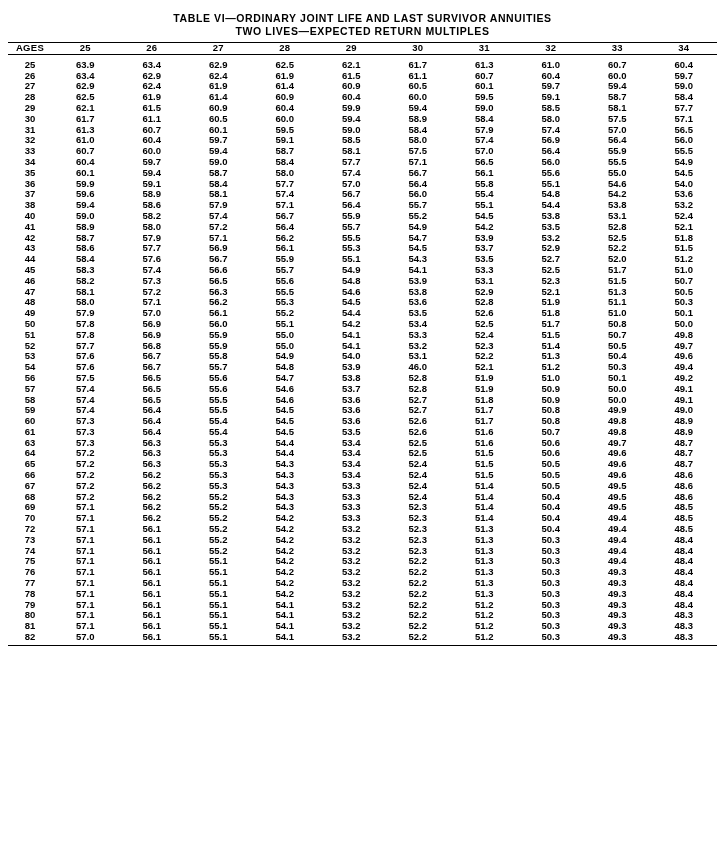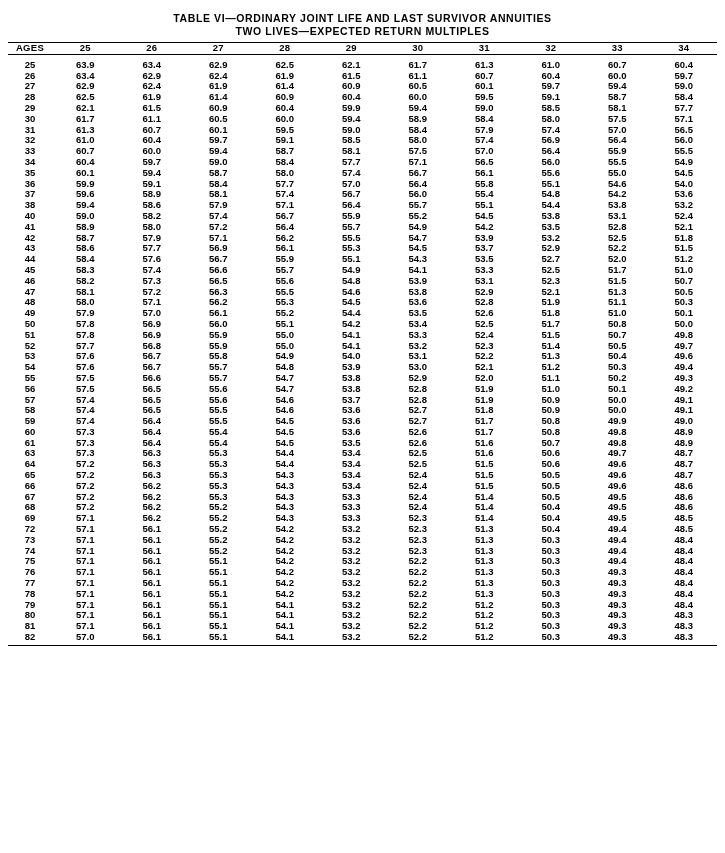--- a/index.html
+++ b/index.html
@@ -470,38 +470,25 @@
           <td>50.4</td>
           <td>49.6</td>
         </tr>
         <tr>
           <td class="age-cell">54</td>
           <td>57.6</td>
           <td>56.7</td>
           <td>55.7</td>
           <td>54.8</td>
           <td>53.9</td>
-          <td>53.0</td>
+          <td>46.0</td>
           <td>52.1</td>
           <td>51.2</td>
           <td>50.3</td>
           <td>49.4</td>
-        </tr>
-        <tr>
-          <td class="age-cell">55</td>
-          <td>57.5</td>
-          <td>56.6</td>
-          <td>55.7</td>
-          <td>54.7</td>
-          <td>53.8</td>
-          <td>52.9</td>
-          <td>52.0</td>
-          <td>51.1</td>
-          <td>50.2</td>
-          <td>49.3</td>
         </tr>
         <tr>
           <td class="age-cell">56</td>
           <td>57.5</td>
           <td>56.5</td>
           <td>55.6</td>
           <td>54.7</td>
           <td>53.8</td>
           <td>52.8</td>
           <td>51.9</td>
@@ -659,20 +646,33 @@
           <td>55.2</td>
           <td>54.3</td>
           <td>53.3</td>
           <td>52.3</td>
           <td>51.4</td>
           <td>50.4</td>
           <td>49.5</td>
           <td>48.5</td>
         </tr>
         <tr>
+          <td class="age-cell">70</td>
+          <td>57.1</td>
+          <td>56.2</td>
+          <td>55.2</td>
+          <td>54.2</td>
+          <td>53.3</td>
+          <td>52.3</td>
+          <td>51.4</td>
+          <td>50.4</td>
+          <td>49.4</td>
+          <td>48.5</td>
+        </tr>
+        <tr>
           <td class="age-cell">72</td>
           <td>57.1</td>
           <td>56.1</td>
           <td>55.2</td>
           <td>54.2</td>
           <td>53.2</td>
           <td>52.3</td>
           <td>51.3</td>
           <td>50.4</td>
           <td>49.4</td>

